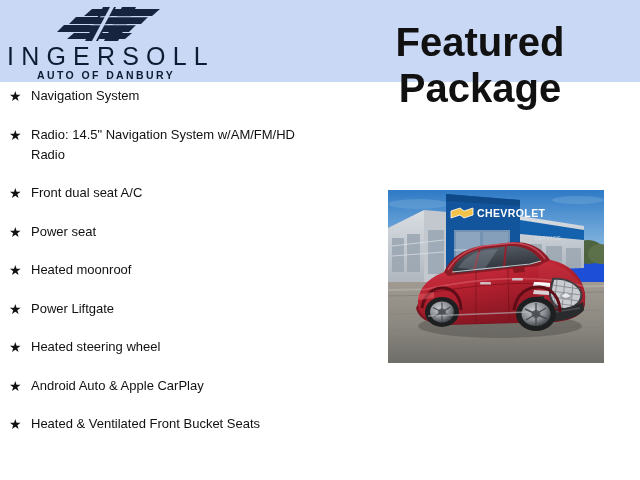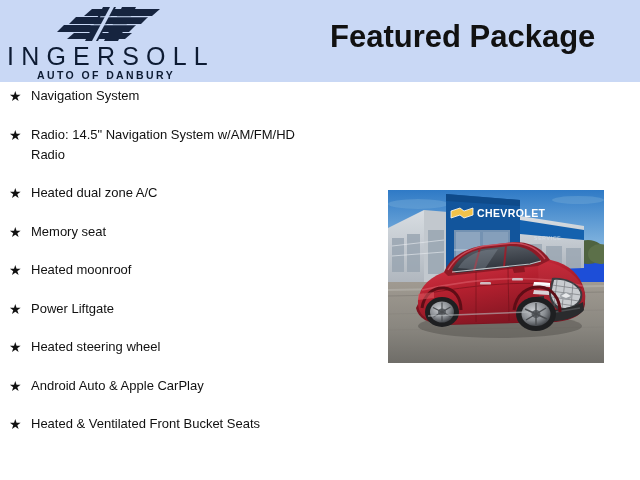--- a/index.html
+++ b/index.html
@@ -55,21 +55,22 @@
     font-weight: bold;
     letter-spacing: 2.4px;
     color: #0d1b33;
     line-height: 1;
     text-indent: 2px;
   }
   #page-title {
     position: absolute;
     left: 330px; top: 19px;
     width: 300px;
-    font-size: 31px;
+    text-align: center;
+    font-size: 40px;
     font-weight: bold;
     color: #111111;
     letter-spacing: 0px;
     line-height: 1.15;
   }
 
   
   #feature-list {
     position: absolute;
     left: 0; top: 86px;
@@ -165,25 +166,25 @@
   <li class="feature-item">
     <span class="feature-bullet">★</span>
     <span class="feature-text">Navigation System</span>
   </li>
   <li class="feature-item">
     <span class="feature-bullet">★</span>
     <span class="feature-text">Radio: 14.5" Navigation System w/AM/FM/HD Radio</span>
   </li>
   <li class="feature-item">
     <span class="feature-bullet">★</span>
-    <span class="feature-text">Heated dual zone A/C</span>
-  </li>
-  <li class="feature-item">
-    <span class="feature-bullet">★</span>
-    <span class="feature-text">Memory seat</span>
+    <span class="feature-text">Front dual seat A/C</span>
+  </li>
+  <li class="feature-item">
+    <span class="feature-bullet">★</span>
+    <span class="feature-text">Power seat</span>
   </li>
   <li class="feature-item">
     <span class="feature-bullet">★</span>
     <span class="feature-text">Heated moonroof</span>
   </li>
   <li class="feature-item">
     <span class="feature-bullet">★</span>
     <span class="feature-text">Power Liftgate</span>
   </li>
   <li class="feature-item">

